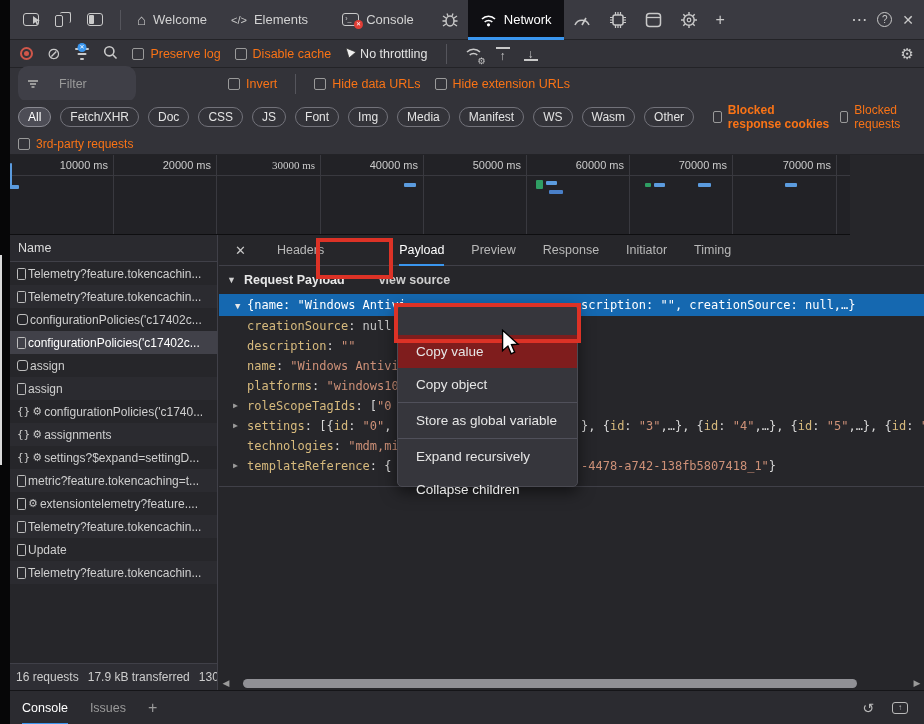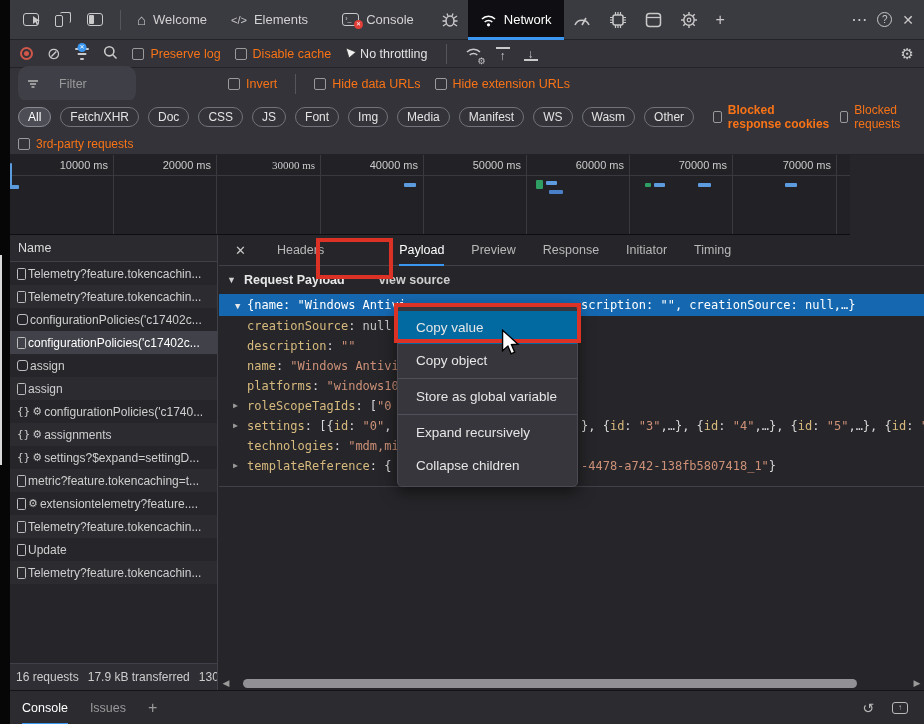--- a/index.html
+++ b/index.html
@@ -103,21 +103,21 @@
   .drawer{position:absolute;left:0;top:690px;width:914px;height:34px;background:#2b2b30;border-top:1px solid #151518;display:flex;align-items:center;padding:0 12px;gap:22px;font-size:12.5px;}
   .drawer-tab{height:34px;display:flex;align-items:center;color:#9a9a9a;}
   .drawer-tab.selected{color:#fff;border-bottom:2px solid #3a96ee;padding-top:2px;}
   .drawer-plus{color:#9a9a9a;font-size:16px;}
   .drawer-right{margin-left:auto;display:flex;align-items:center;gap:18px;padding-right:4px;}
   .exp-ic{width:16px;height:12px;border:1.5px solid #b9b9b9;border-radius:3px;font-size:8px;line-height:10px;text-align:center;color:#b9b9b9;}
 
   
   .ctx-menu{position:absolute;left:397px;top:305px;width:181px;height:182px;background:#36363c;border:1px solid #4a4a52;border-radius:5px;box-shadow:0 5px 16px rgba(0,0,0,.55);padding:5px 0;z-index:30;}
   .ctx-item{height:33px;line-height:33px;padding-left:18px;color:#e6e6e6;font-size:13.5px;white-space:nowrap;}
-  .ctx-item.hovered{background:#0369a1;}
+  .ctx-item.hovered{background:#7f1d1d;margin-top:24px;}
   .ctx-sep{height:1px;background:#50505a;margin:1px 0;}
   .anno{position:absolute;border:4px solid #dc3226;z-index:40;pointer-events:none;}
   .anno.payload-box{left:316px;top:238px;width:77px;height:41px;}
   .anno.copy-box{left:394px;top:303px;width:187px;height:40px;}
   .cursor-svg{position:absolute;left:500px;top:329px;z-index:50;}
 </style>
 </head>
 <body>
 
 <div class="screen">

